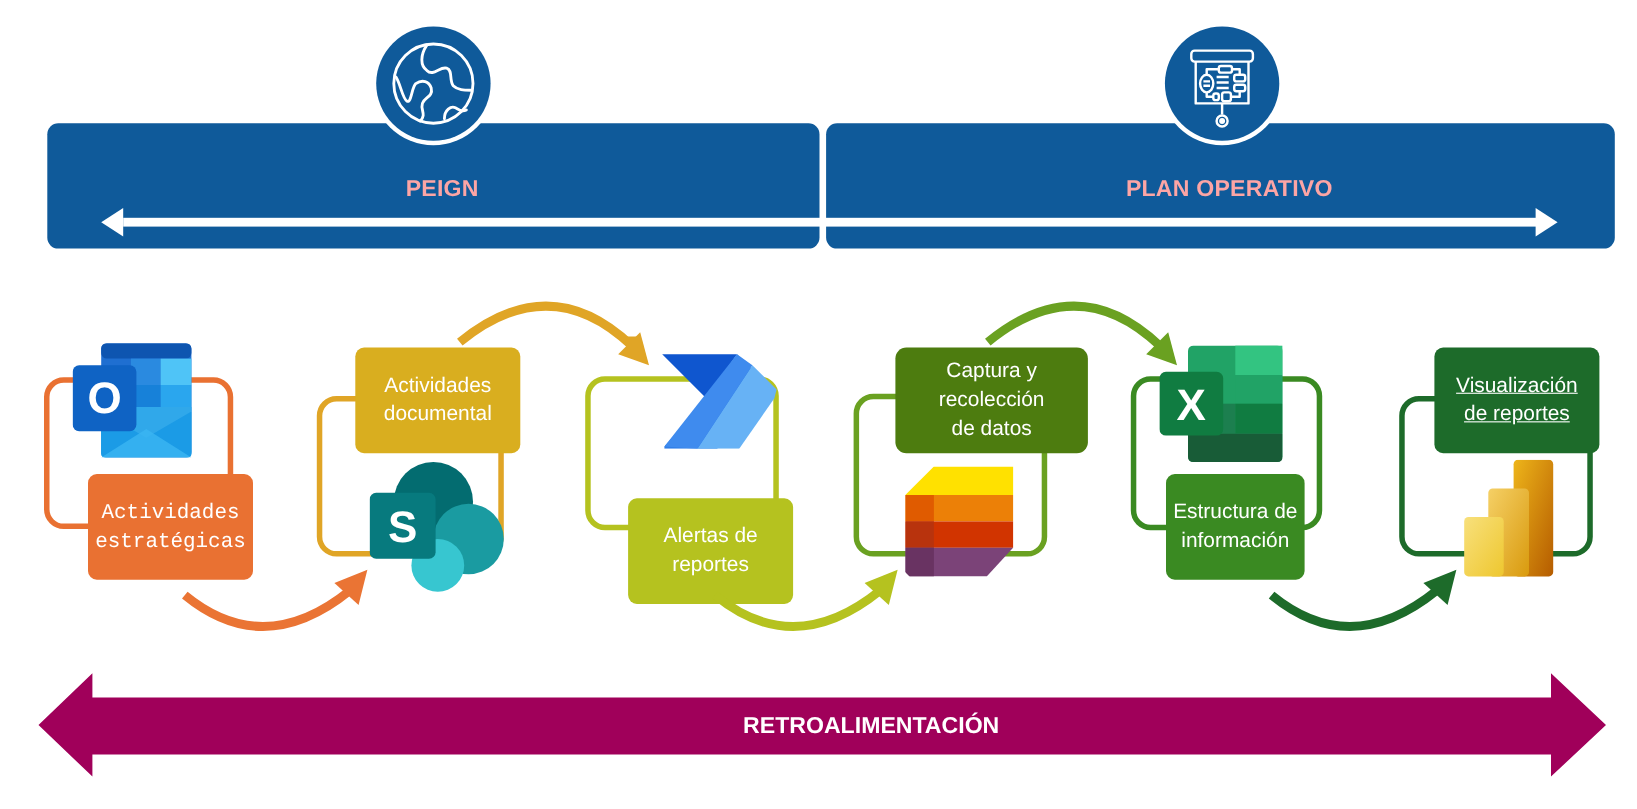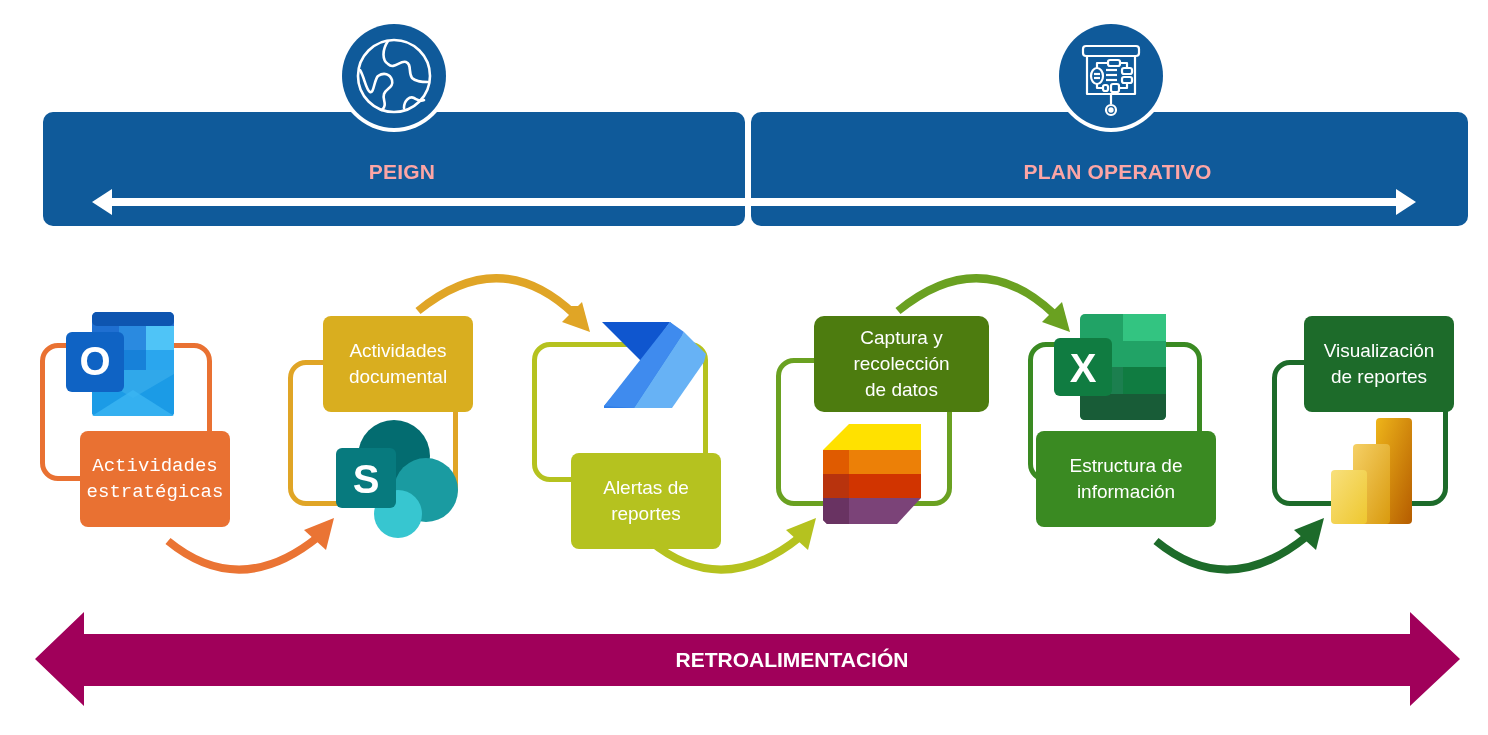--- a/index.html
+++ b/index.html
@@ -136,25 +136,25 @@
 <svg class="app-icon" style="left:1054px; top:314px;" width="112" height="106" viewBox="0 0 112 106">
   <rect x="26" y="0" width="86" height="106" rx="5" fill="#21a366"></rect>
   <rect x="69" y="0" width="43" height="27" fill="#33c481"></rect>
   <rect x="69" y="27" width="43" height="26" fill="#21a366"></rect>
   <rect x="69" y="53" width="43" height="27" fill="#107c41"></rect>
   <rect x="26" y="53" width="43" height="27" fill="#185c37" opacity="0.5"></rect>
   <path d="M26 80 H112 V101 Q112 106 107 106 H31 Q26 106 26 101 Z" fill="#185c37"></path>
   <rect x="0" y="24" width="58" height="58" rx="6" fill="#107c41"></rect>
   <text x="29" y="68" text-anchor="middle" font-family="Liberation Sans, sans-serif" font-weight="bold" font-size="40" fill="#ffffff">X</text>
 </svg>
-<div class="label-box" style="left:1036px; top:431px; width:180px; height:96px; background:#3a8a22;">Estructura de
+<div class="label-box" style="left:1060px; top:431px; width:126px; height:96px; background:#3a8a22;">Estructura de
 información</div>
 
 <div class="frame" style="left:1272px; top:360px; width:166px; height:136px; border-color:#1d6b2a;"></div>
-<div class="label-box" style="left:1304px; top:316px; width:150px; height:96px; background:#1d6b2a;">Visualización
+<div class="label-box" style="left:1304px; top:316px; width:150px; height:96px; background:#1d6b2a;text-decoration:underline;">Visualización
 de reportes</div>
 <svg class="app-icon" style="left:1331px; top:418px;" width="82" height="108" viewBox="0 0 82 108">
   <defs>
     <linearGradient id="pb1" x1="0" y1="0" x2="1" y2="1">
         <stop offset="0" stop-color="#eeb51a"></stop>
         <stop offset="1" stop-color="#b55c00"></stop>
       </linearGradient>
     <linearGradient id="pb2" x1="0" y1="0" x2="1" y2="1">
         <stop offset="0" stop-color="#f5d066"></stop>
         <stop offset="1" stop-color="#d99a0e"></stop>

